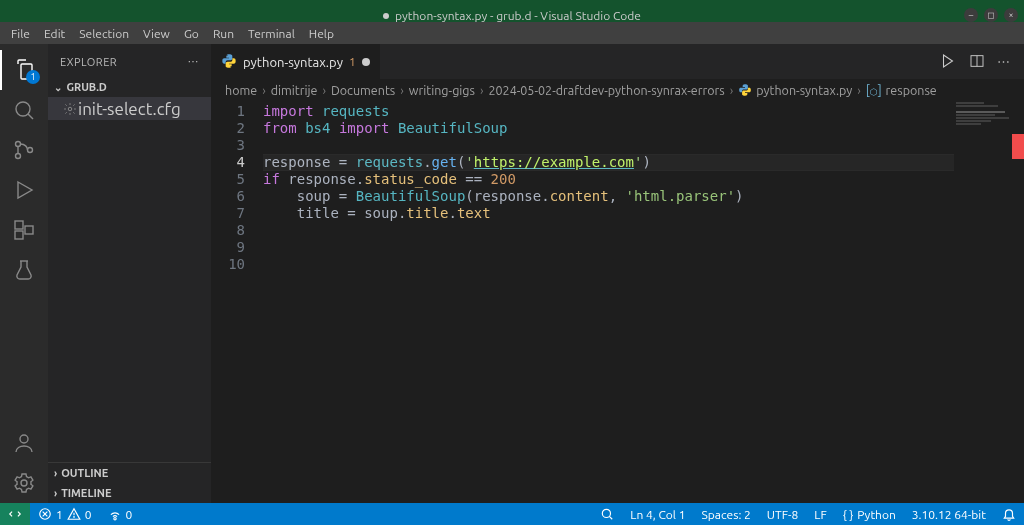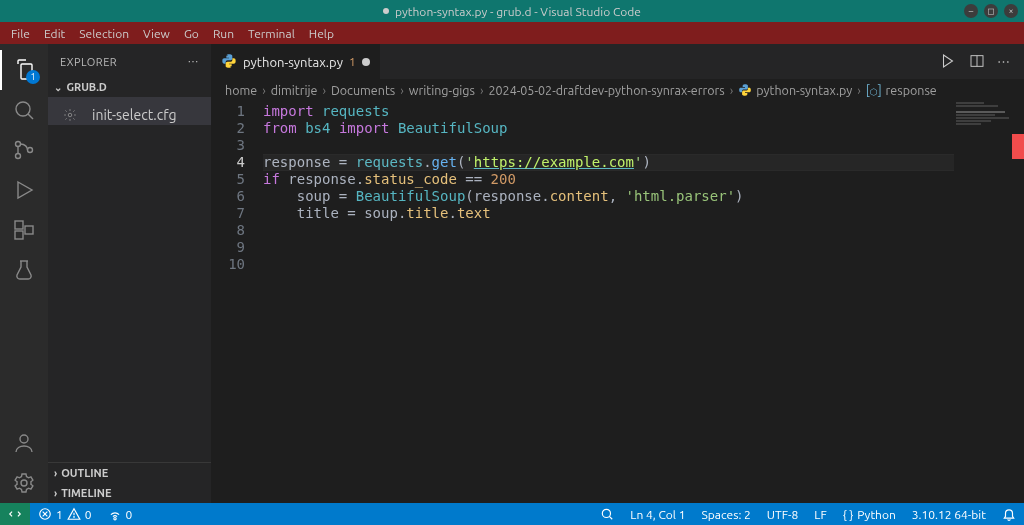--- a/index.html
+++ b/index.html
@@ -10,23 +10,23 @@
   color: #cccccc;
   width: 1024px;
   height: 525px;
   overflow: hidden;
   display: flex;
   flex-direction: column;
 }
 
 .titlebar {
   height: 22px;
-  background: #0f766e;
-  display: flex;
-  align-items: center;
+  background: #14532d;
+  display: flex;
+  align-items: flex-end;
   justify-content: center;
   position: relative;
   font-size: 12px;
   color: #cccccc;
 }
 .titlebar .winbtns {
   position: absolute;
   right: 6px;
   display: flex;
   gap: 6px;
@@ -43,21 +43,21 @@
   line-height: 1;
 }
 .dirtydot {
   width: 6px; height: 6px; border-radius: 50%;
   background: #cccccc;
   margin-right: 6px;
 }
 
 .menubar {
   height: 22px;
-  background: #7f1d1d;
+  background: #404040;
   display: flex;
   align-items: center;
   gap: 0;
   padding: 0 4px;
   font-size: 12px;
 }
 .menubar .mitem { padding: 2px 7px; cursor: default; }
 
 .main {
   flex: 1;
@@ -121,23 +121,23 @@
   padding: 2px 6px;
   font-weight: 700;
   font-size: 11px;
   color: #cccccc;
 }
 .sbsection .chev { font-size: 10px; color: #cccccc; }
 .sbtree { flex: 1; padding-top: 2px; }
 .filerow {
   display: flex;
   align-items: center;
-  gap: 14px;
-  padding: 10px 6px 2px 14px;
-  font-size: 14px;
+  gap: 0;
+  padding: 2px 6px 2px 14px;
+  font-size: 17px;
 }
 .filerow.sel { background: #37373d; }
 .fileicon {
   width: 16px; height: 16px;
   display: flex; align-items: center; justify-content: center;
 }
 .sbbottom {
   border-top: 1px solid #383838;
 }
 .sbbottom .sbsection { padding: 4px 6px; }

